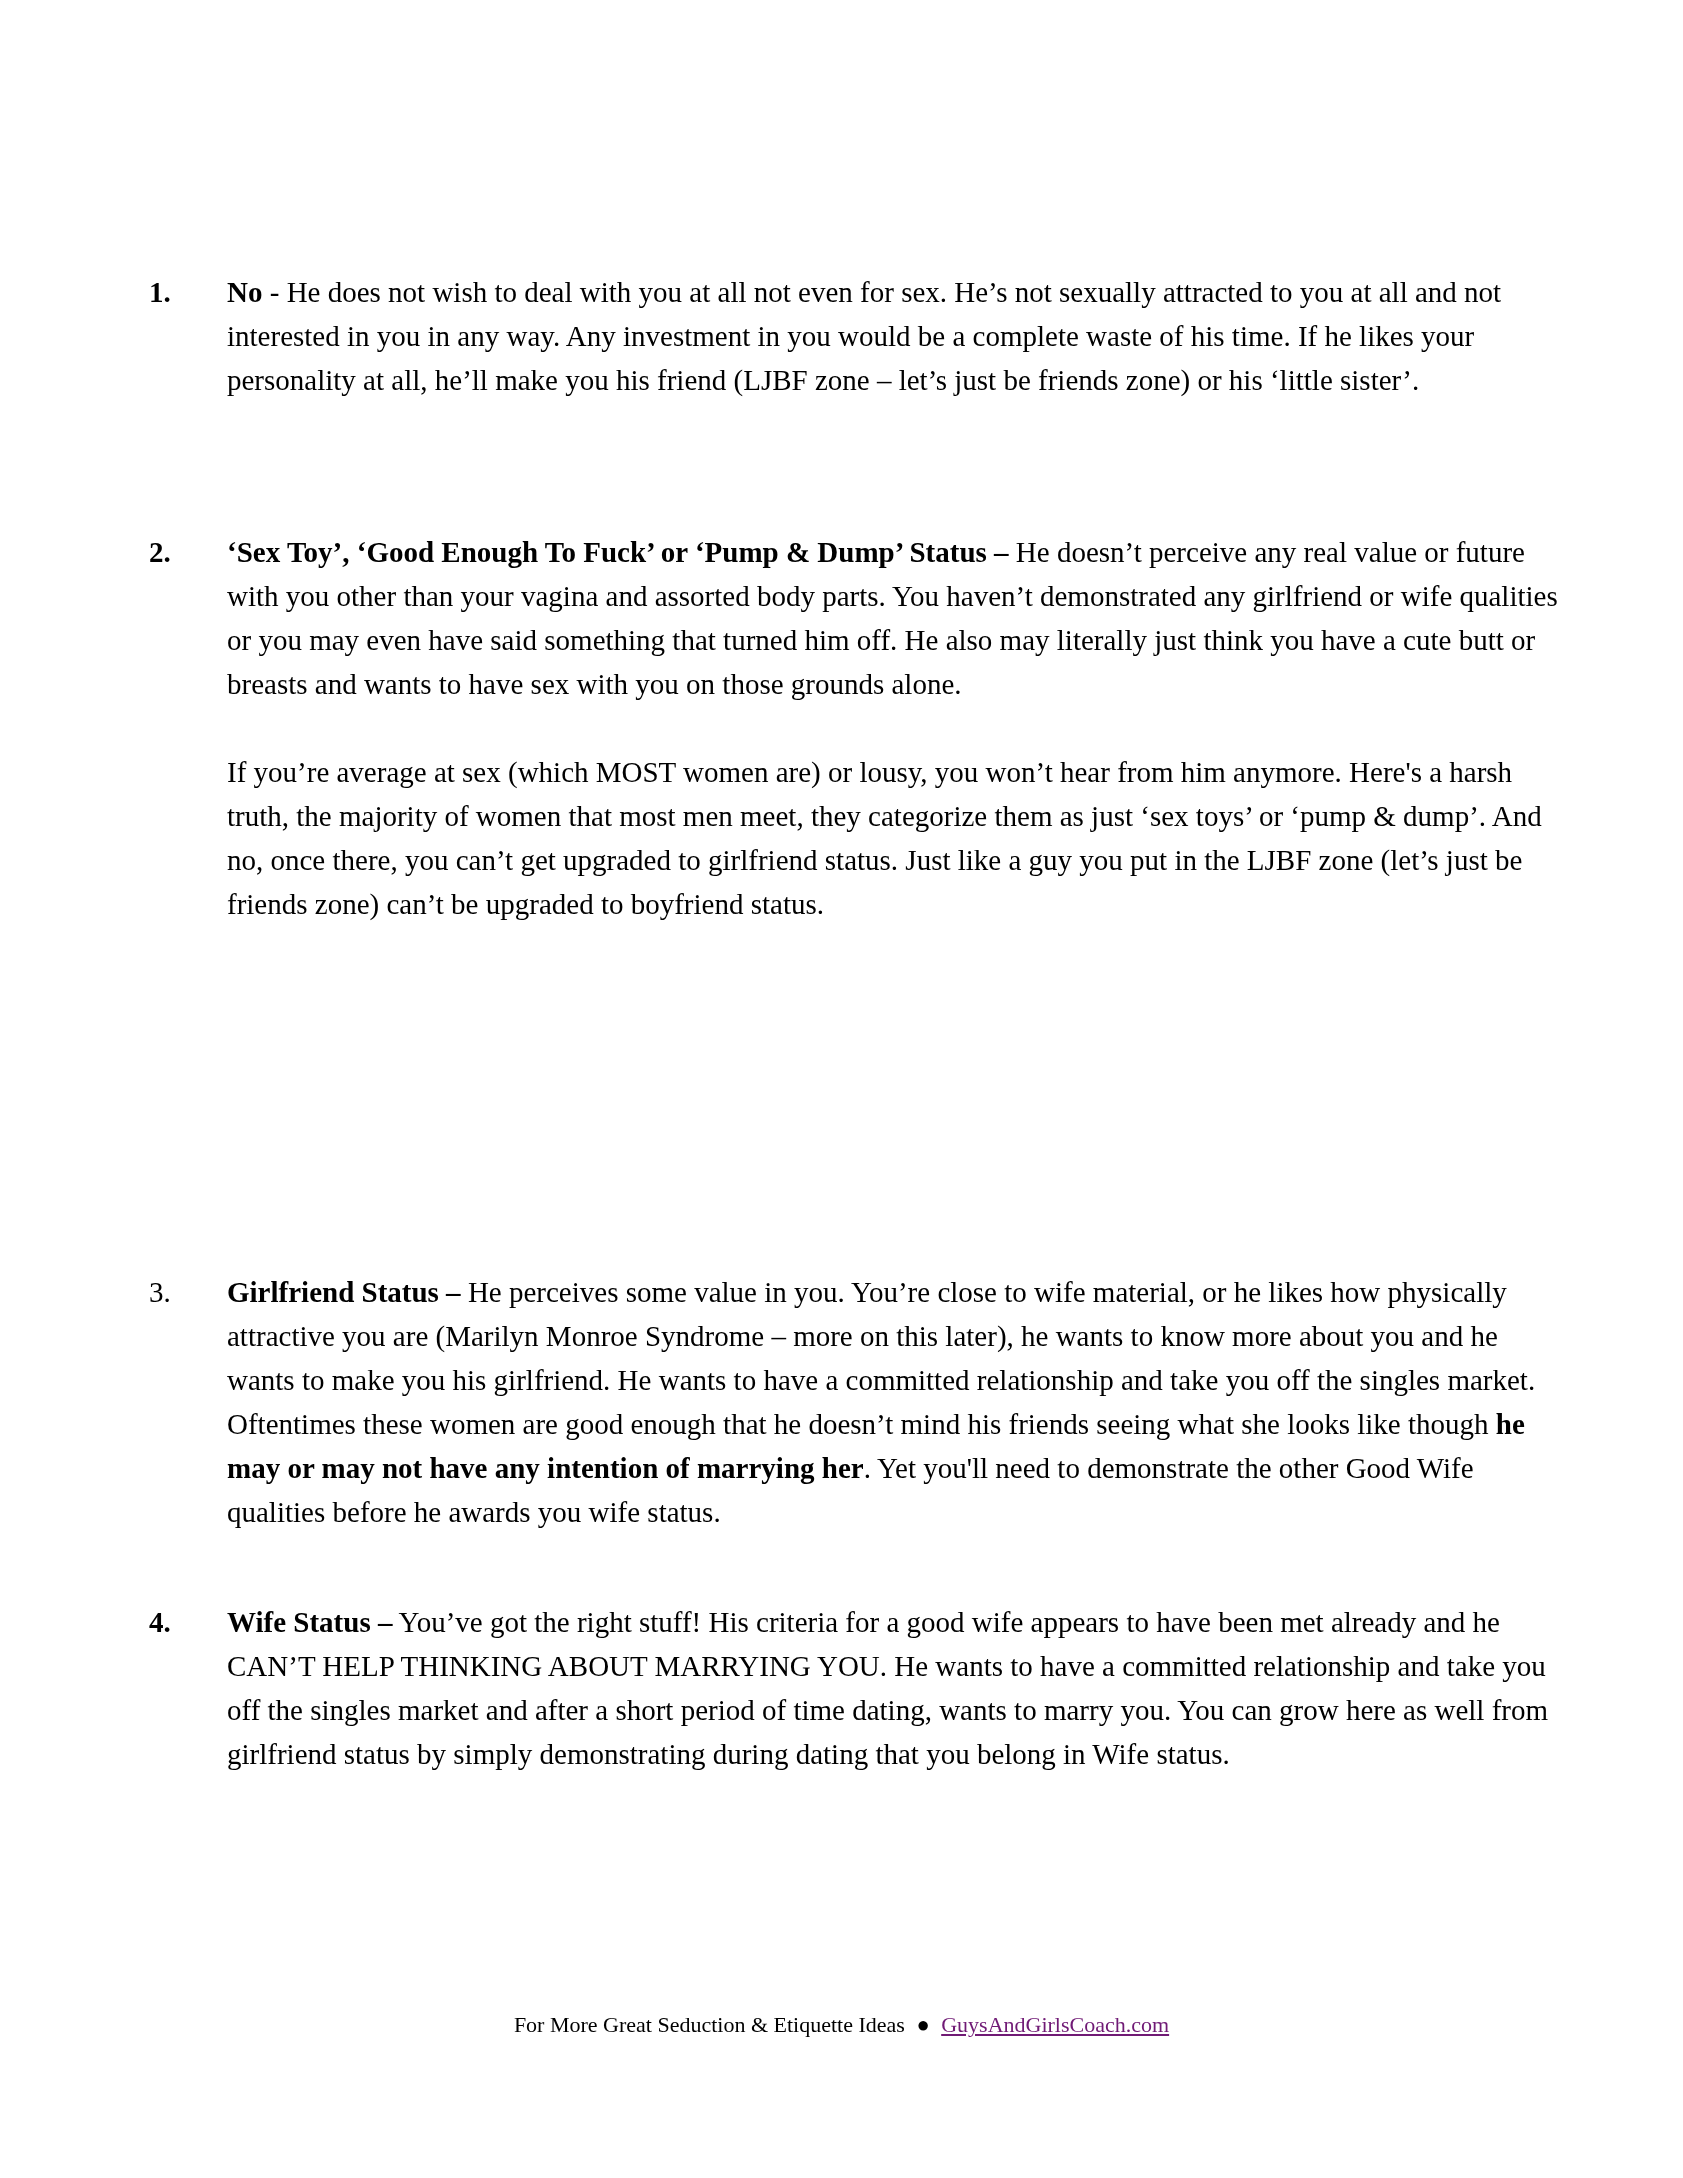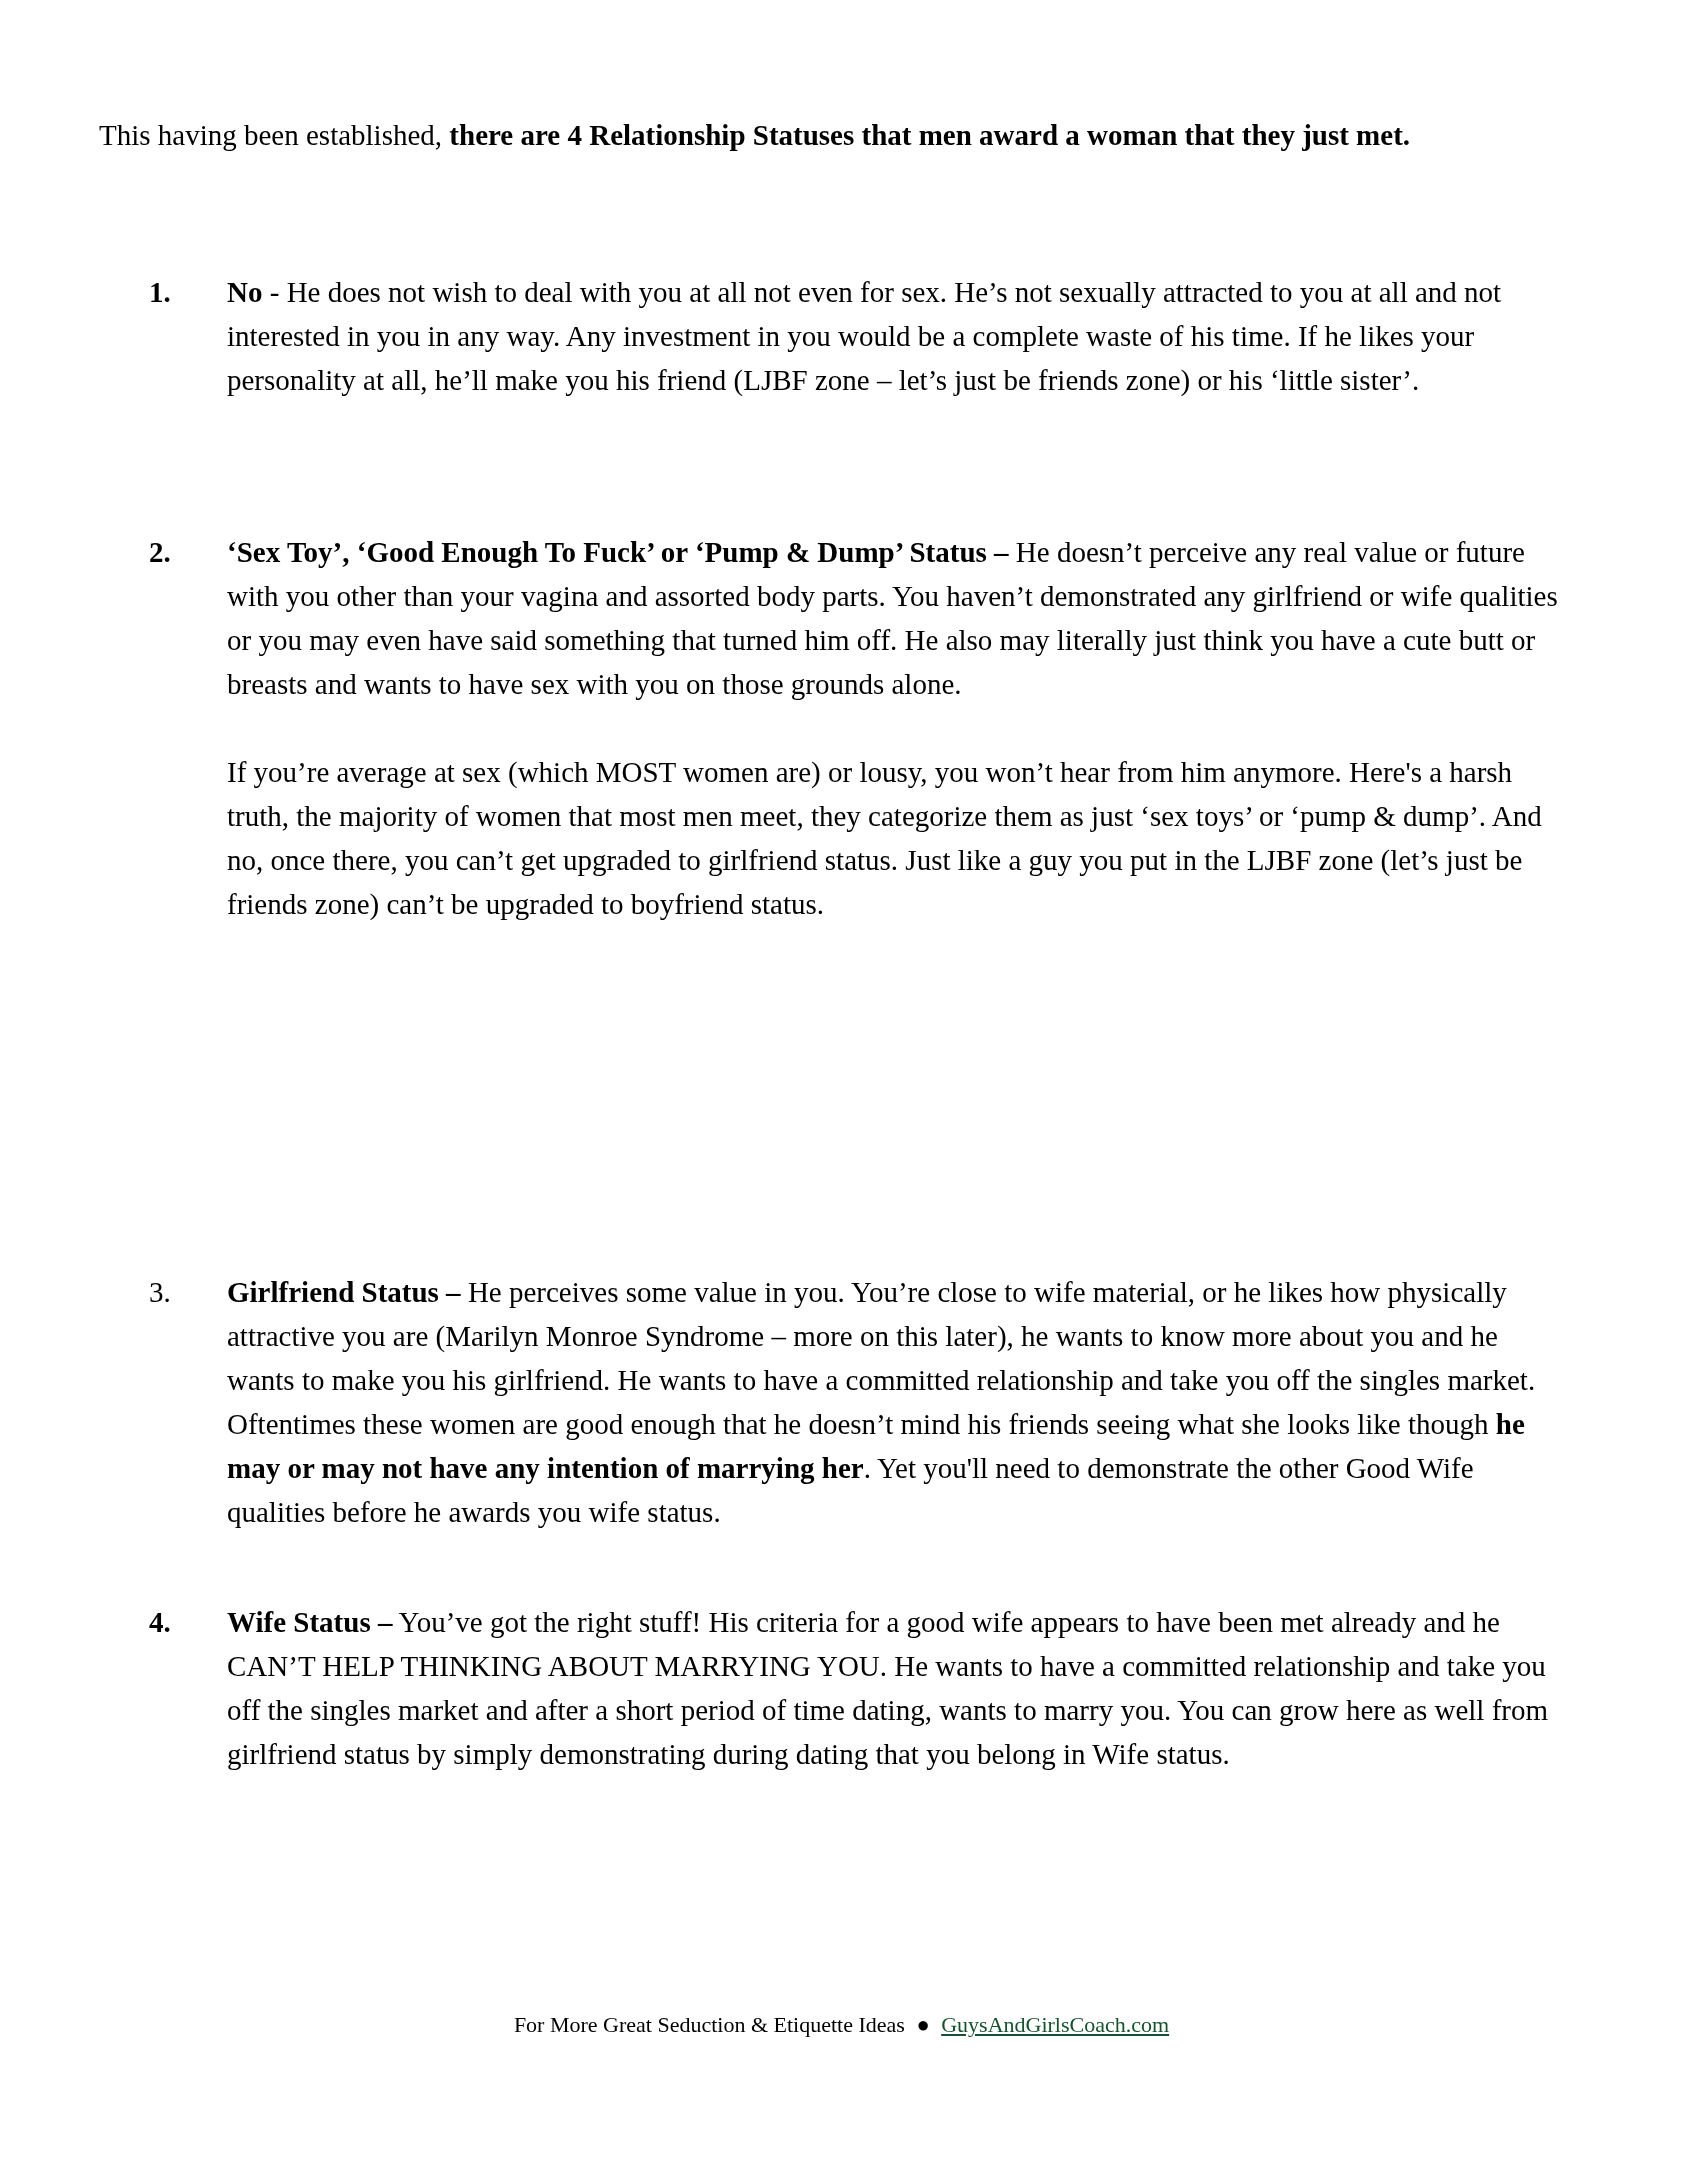--- a/index.html
+++ b/index.html
@@ -34,21 +34,20 @@
       text-align: center; font-size: 22px; line-height: 30px;
     }
     .footer .bullet { margin: 0 6px; }
     .footer a { color: #1f5fb0; text-decoration: underline; }
   </style>
 </head>
 <body>
 
 <div class="page">
 
-  <p class="intro"><span>This having been established, </span><b>there are 4 Relationship Statuses that men award a woman that they just met.</b></p>
 
   <div class="item" id="item-1">
     <span class="num bold">1.</span>
     <div class="body">
       <p><b>No</b><span> - </span><span>He does not wish to deal with you at all not even for sex. He’s not sexually attracted to you at all and not interested in you in any way. Any investment in you would be a complete waste of his time. If he likes your personality at all, he’ll make you his friend (LJBF zone – let’s just be friends zone) or his ‘little sister’.</span></p>
     </div>
   </div>
 
   <div class="item" id="item-2">
     <span class="num bold">2.</span>
@@ -68,17 +67,17 @@
   <div class="item" id="item-4">
     <span class="num bold">4.</span>
     <div class="body">
       <p><b>Wife Status –</b><span> </span><span>You’ve got the right stuff! His criteria for a good wife appears to have been met already and he CAN’T HELP THINKING ABOUT MARRYING YOU. He wants to have a committed relationship and take you off the singles market and after a short period of time dating, wants to marry you. You can grow here as well from girlfriend status by simply demonstrating during dating that you belong in Wife status.</span></p>
     </div>
   </div>
 
   <div class="footer">
     <span>For More Great Seduction &amp; Etiquette Ideas</span>
     <span class="bullet">●</span>
-    <a href="#" style="color: #14532d; font-family: Liberation Serif, serif;">GuysAndGirlsCoach.com</a>
+    <a href="#" style="color: #701a75; font-family: Liberation Serif, serif;">GuysAndGirlsCoach.com</a>
   </div>
 
 </div>
 
 
 </body></html>

